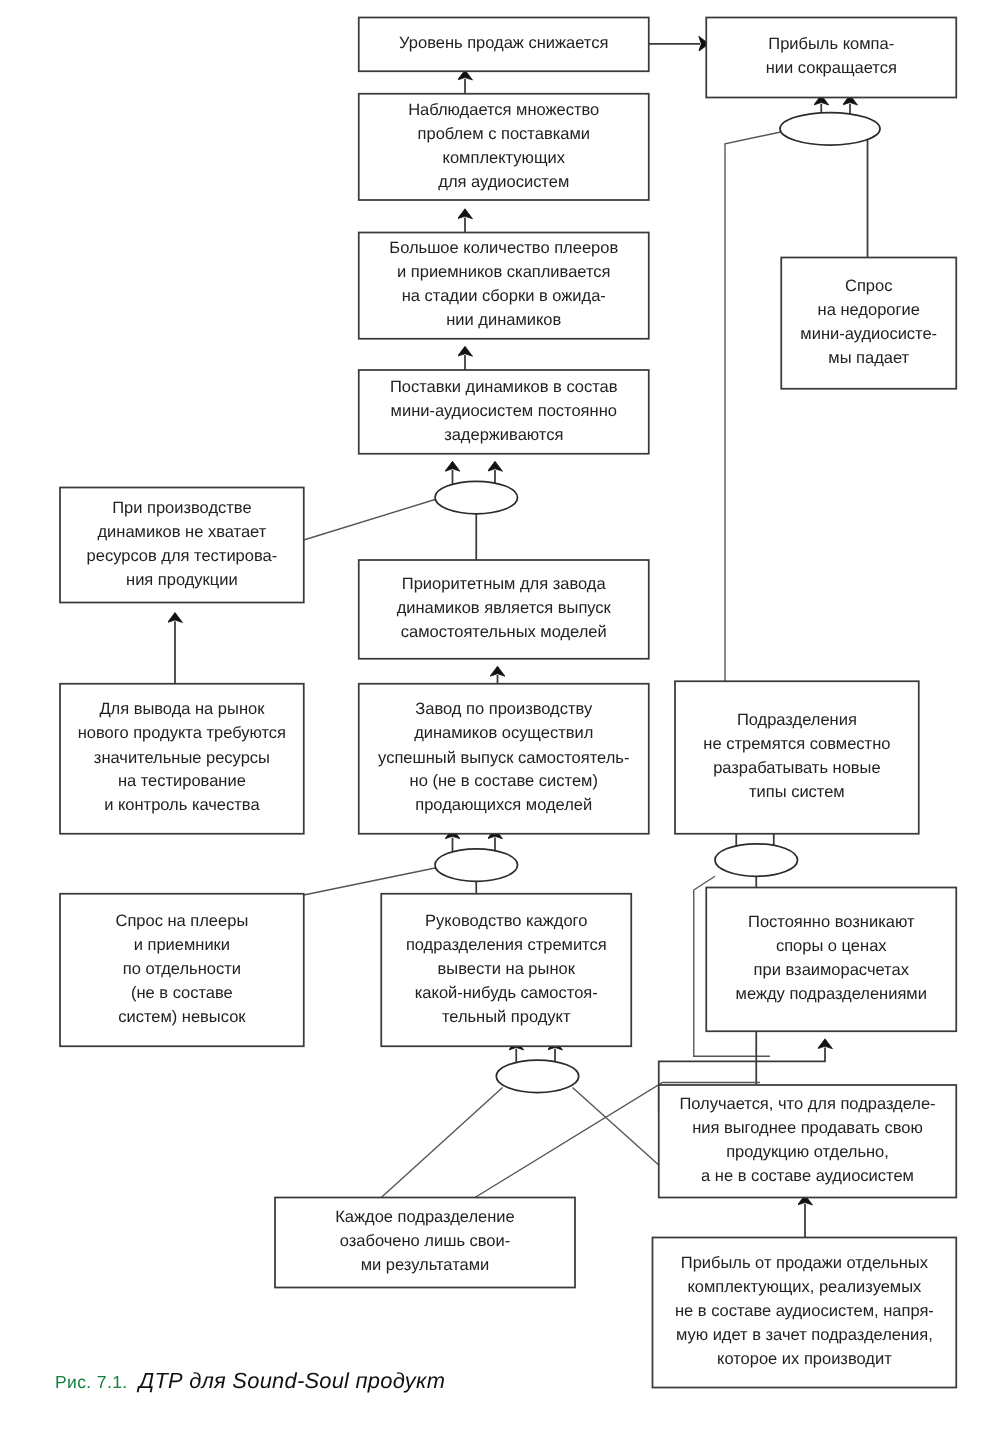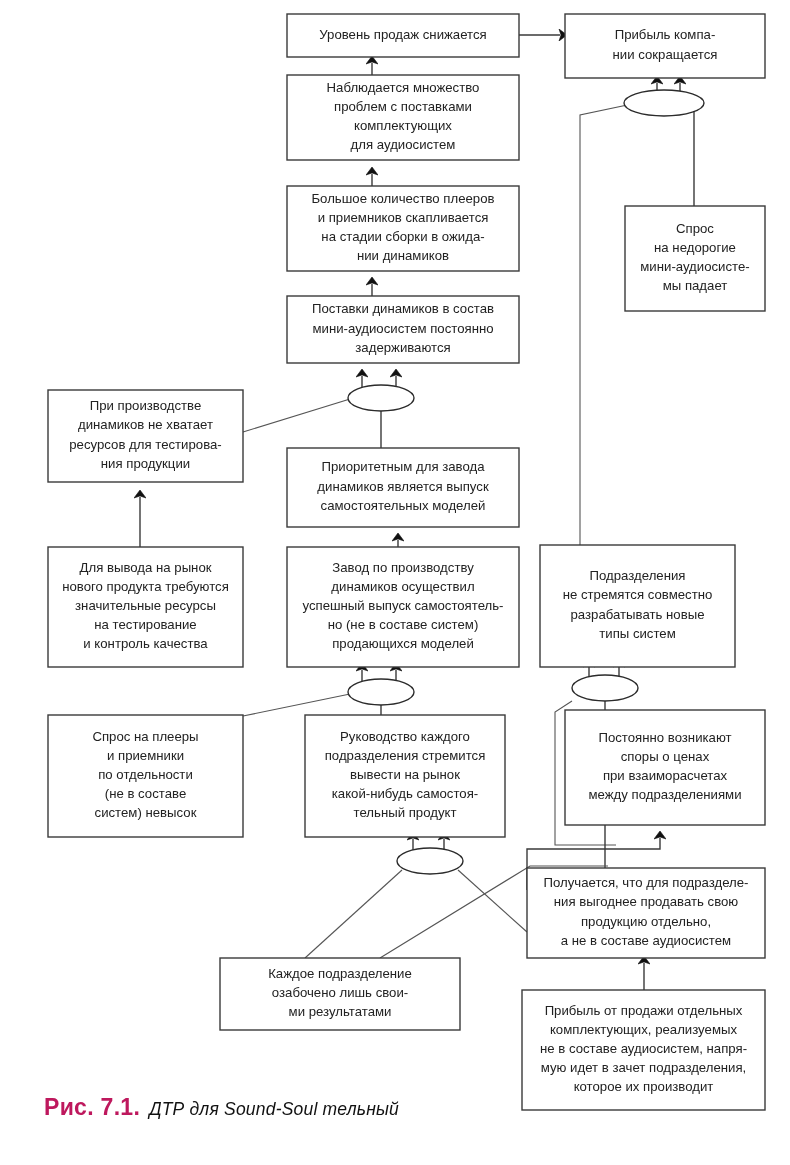--- a/index.html
+++ b/index.html
@@ -62,23 +62,23 @@
     dominant-baseline: middle;
   }
   .caption {
     position: absolute;
     left: 44px;
     top: 1094px;
     white-space: nowrap;
   }
   .caption .cap-label {
     font-family: "Liberation Sans", sans-serif;
-    font-weight: bold;
-    font-size: 23px;
-    color: #be185d;
+    font-weight: normal;
+    font-size: 14px;
+    color: #15803d;
     letter-spacing: 0.3px;
   }
   .caption .cap-text {
     font-family: "Liberation Sans", sans-serif;
     font-style: italic;
     font-size: 17.5px;
     color: #111111;
     margin-left: 9px;
     letter-spacing: 0.2px;
   }
@@ -224,15 +224,15 @@
           <text class="node-text" x="340"><tspan x="340" y="974.8">Каждое подразделение</tspan><tspan x="340" y="994">озабочено лишь свои-</tspan><tspan x="340" y="1013.1999999999999">ми результатами</tspan></text>
         </g>
         <g>
           <rect x="522" y="990" width="243" height="120" class="node-rect"></rect>
           <text class="node-text" x="643.5"><tspan x="643.5" y="1011.6">Прибыль от продажи отдельных</tspan><tspan x="643.5" y="1030.8">комплектующих, реализуемых</tspan><tspan x="643.5" y="1050">не в составе аудиосистем, напря-</tspan><tspan x="643.5" y="1069.2">мую идет в зачет подразделения,</tspan><tspan x="643.5" y="1088.4">которое их производит</tspan></text>
         </g>
       </g>
   </svg>
 
   <div class="caption">
-    <span class="cap-label">Рис. 7.1.</span><span class="cap-text">ДТР для Sound-Soul тельный</span>
+    <span class="cap-label">Рис. 7.1.</span><span class="cap-text">ДТР для Sound-Soul продукт</span>
   </div>
 </div>
 
 </body></html>

